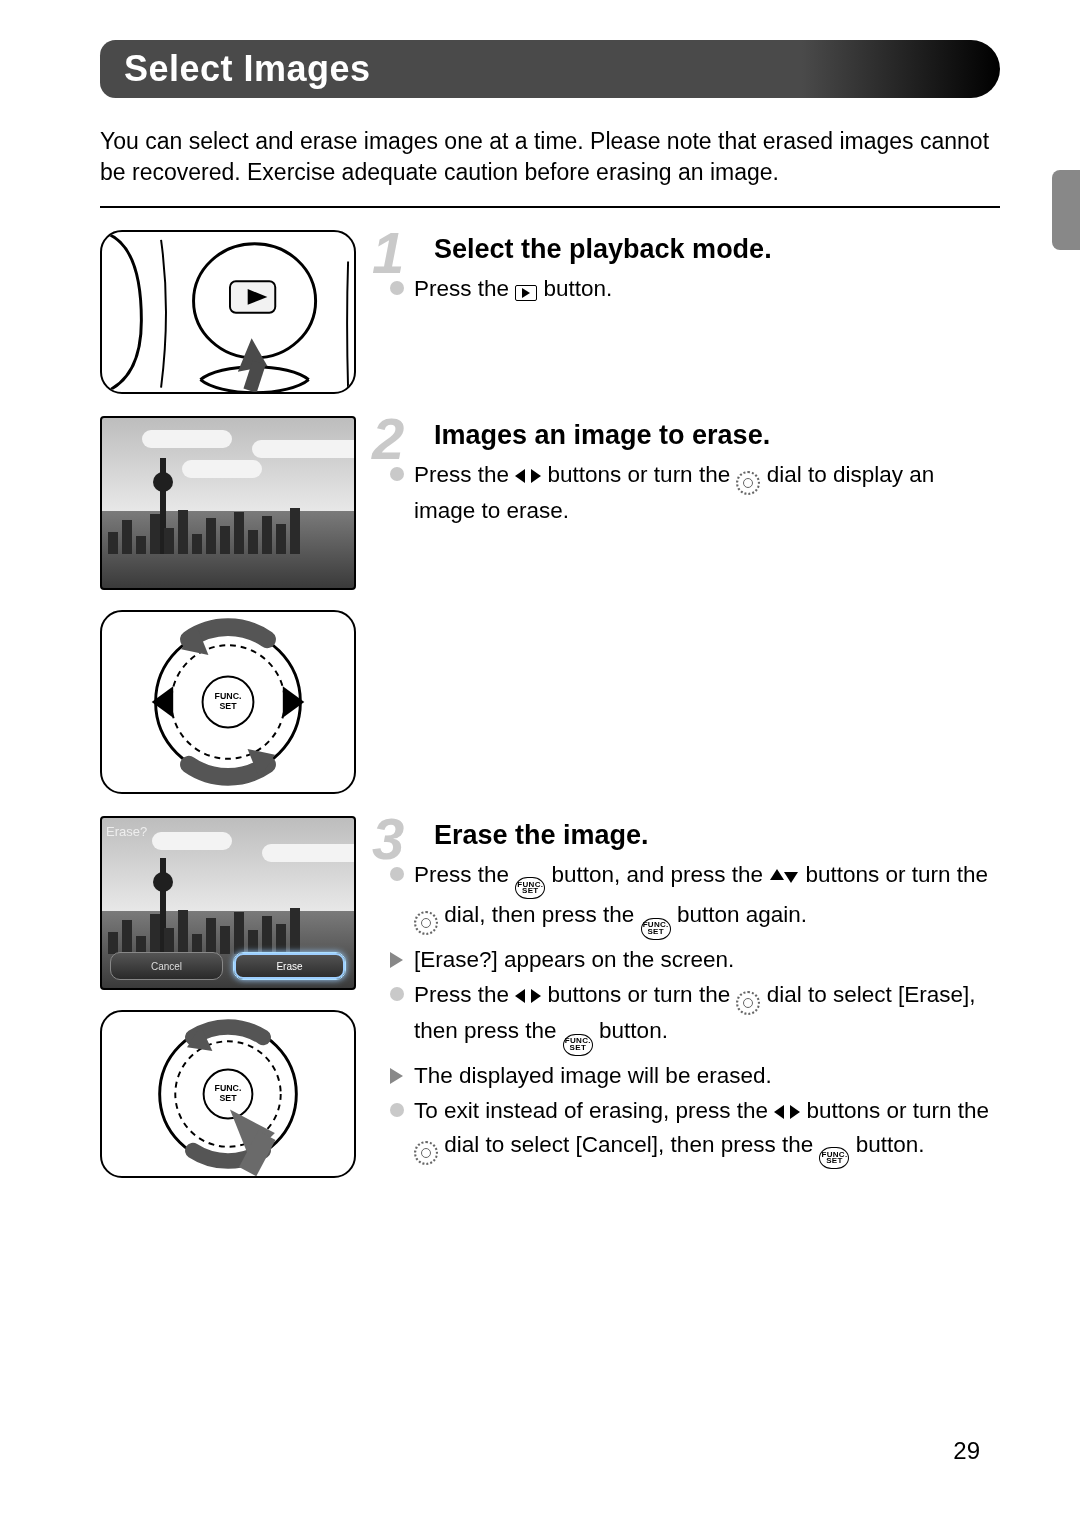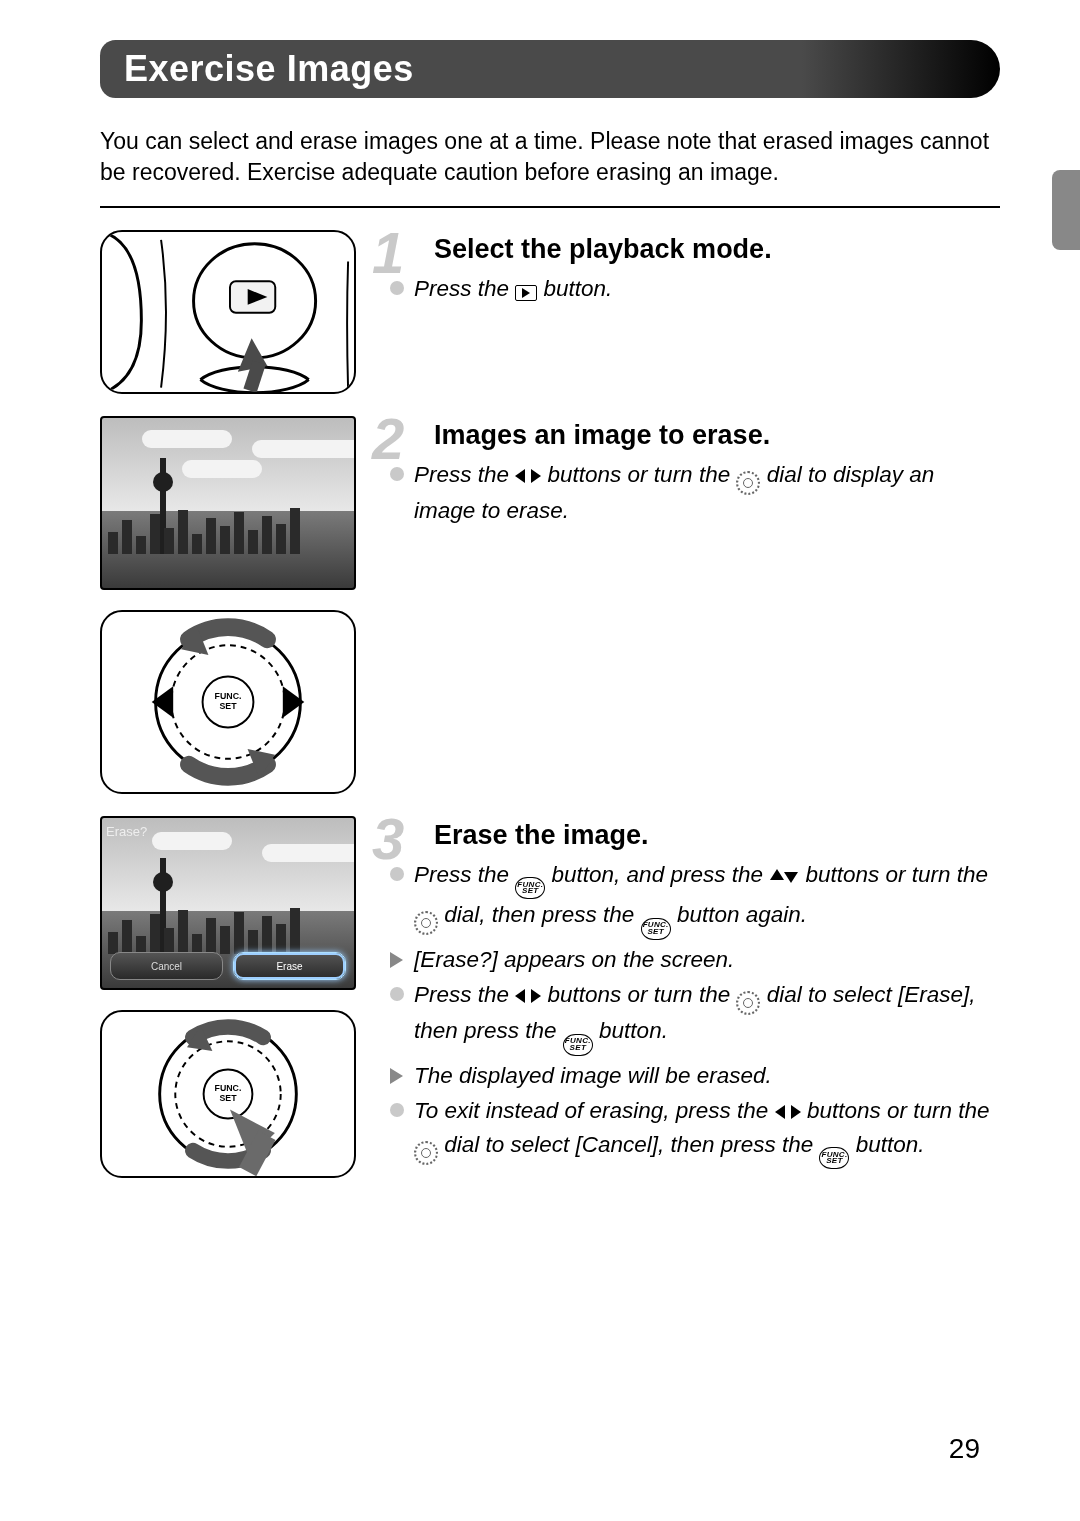--- a/index.html
+++ b/index.html
@@ -17,25 +17,25 @@
   .thumb { width: 256px; border: 2px solid #000; border-radius: 22px; background: #fff; position: relative; overflow: hidden; }
   .thumb.square { height: 164px; }
   .thumb.photo { height: 174px; border-radius: 4px; background: #000; }
   .thumb.dial  { height: 184px; }
   .thumb.small-dial { height: 168px; }
   
   
   .txt-col { flex: 1; position: relative; padding-top: 4px; }
   .step-num { position: absolute; left: -14px; top: -6px; font-size: 58px; font-weight: 800; font-style: italic; color: #c9c9c9; line-height: 1; }
   .step-head { font-size: 27px; font-weight: 700; margin-left: 48px; margin-bottom: 8px; }
-  .step-body { font-size: 22.5px; line-height: 1.4; font-style: italic; }
+  .step-body { font-size: 22.5px; line-height: 1.4; }
   .li { position: relative; padding-left: 28px; margin-bottom: 4px; }
   .dot::before { content:''; position:absolute; left:4px; top:8px; width:14px; height:14px; background:#c9c9c9; border-radius:50%; }
   .tri::before { content:''; position:absolute; left:4px; top:8px; width:0; height:0; border-top:8px solid transparent; border-bottom:8px solid transparent; border-left:13px solid #888; }
-  .page-num { position: absolute; bottom: 56px; right: 100px; font-size: 28px; }
+  .page-num { position: absolute; bottom: 56px; right: 100px; font-size: 24px; }
 
   
   
   .t1-body { position:absolute; inset:0; }
   
   .sky { position:absolute; inset:0; background: linear-gradient(#bdbdbd 0%, #e8e8e8 55%, #7a7a7a 55%, #3a3a3a 100%); }
   .city { position:absolute; bottom:34px; left:0; right:0; height:50px; display:flex; align-items:flex-end; padding:0 6px; gap:4px; }
   .bld { background:#2a2a2a; width:10px; }
   .tower { position:absolute; left:58px; bottom:34px; width:6px; height:96px; background:#1f1f1f; }
   .tower::after{content:''; position:absolute; left:-7px; top:14px; width:20px; height:20px; border-radius:50%; background:#1f1f1f;}
@@ -57,21 +57,21 @@
   .ring-icon{ display:inline-flex; width:24px; height:24px; border:2px dotted #666; border-radius:50%; align-items:center; justify-content:center; vertical-align:-6px;}
   .ring-icon::after{content:''; width:8px; height:8px; border:1.5px solid #666; border-radius:50%;}
 </style>
 </head>
 <body>
 
 <div class="page">
   <div class="edge-tab"></div>
 
   <div class="title-bar">
-    <h1>Exercise Images</h1>
+    <h1>Select Images</h1>
   </div>
 
   <p class="intro">You can select and erase images one at a time. Please note that erased images cannot be recovered. Exercise adequate caution before erasing an image.</p>
   <hr class="rule">
 
   <div class="steps-wrap">
 
     <div class="step-row">
       <div class="thumb-col">
         <div class="thumb square">

